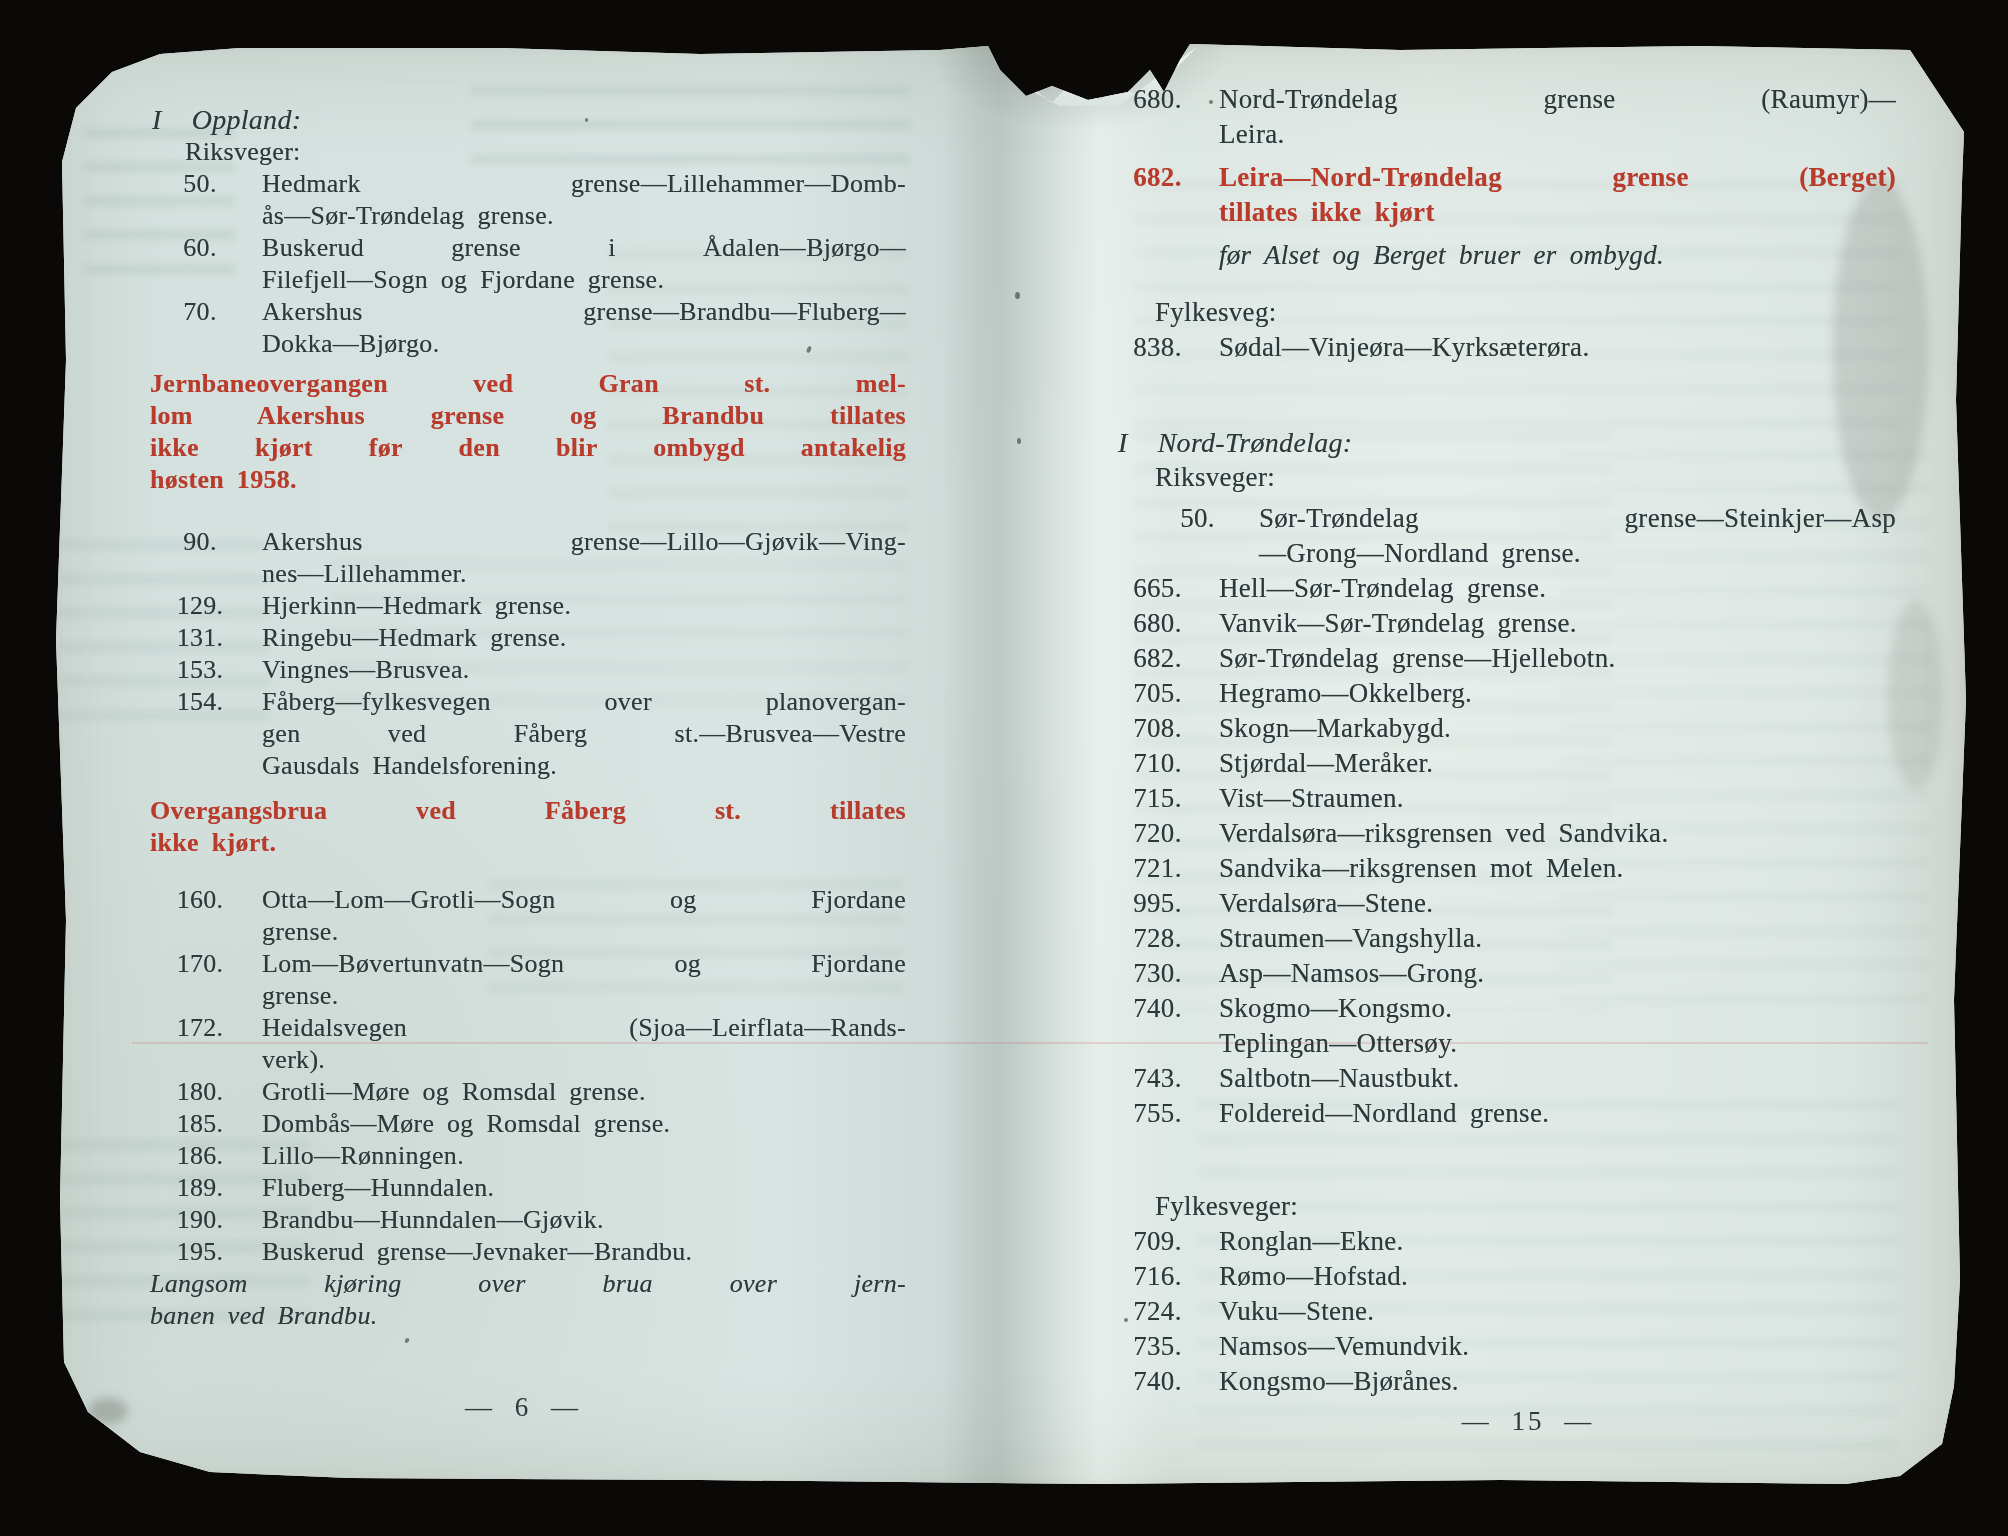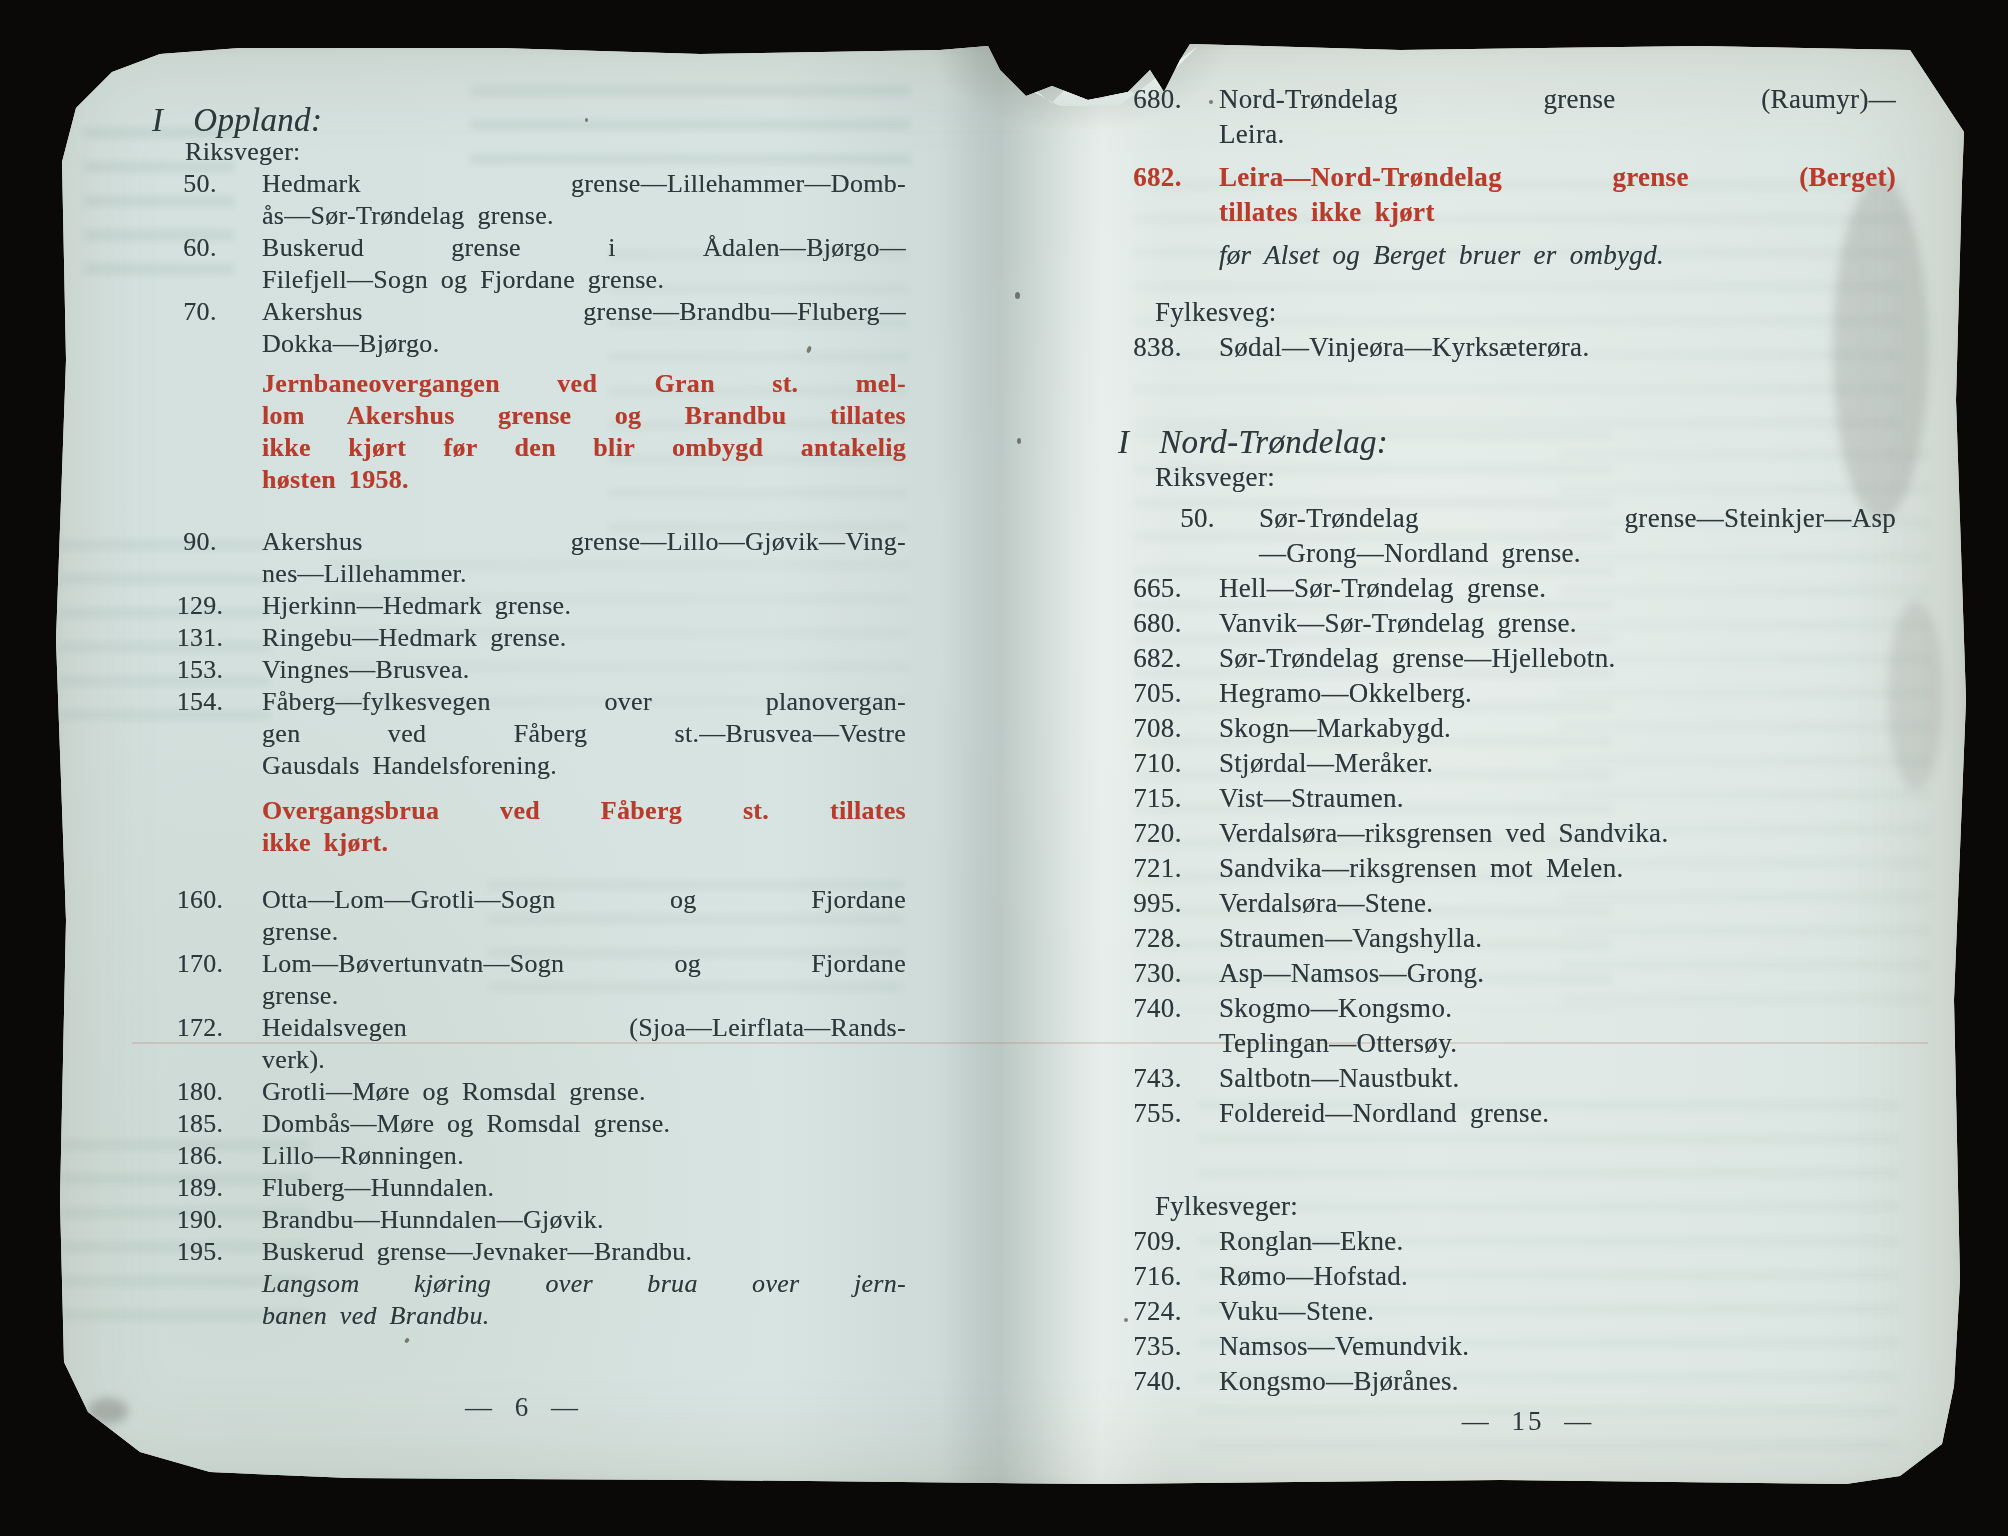--- a/index.html
+++ b/index.html
@@ -32,35 +32,35 @@
   .ghost{position:absolute;filter:blur(3px);
     background:repeating-linear-gradient(180deg, rgba(104,138,126,.14) 0 10px, rgba(104,138,126,0) 10px 34px);}
   .scanline{position:absolute;left:84px;top:1002px;width:1796px;height:2px;background:rgba(197,106,94,.22);filter:blur(.6px);}
   .speck{position:absolute;border-radius:50%;background:rgba(58,54,44,.6);}
   .smudge{position:absolute;border-radius:50%;filter:blur(5px);}
   
   .col{position:absolute;color:#2d383b;word-spacing:6px;letter-spacing:.3px;
        text-shadow:0 0 .5px rgba(45,56,59,.5);}
   .col-left{left:102px;top:64px;width:756px;font-size:26px;line-height:32px;}
   .col-right{left:1062px;top:42px;width:786px;font-size:27px;line-height:35px;}
-  .bhead{font-style:italic;font-size:33px;}
+  .bhead{font-style:italic;font-size:28px;}
   .col-left .bhead{margin-left:2px;}
   .col-right .bhead{margin-left:8px;}
   .bhead .hp{margin-right:30px;}
   .col-left .blabel{margin-left:35px;}
   .col-right .blabel{margin-left:45px;}
   .bitem{display:flex;}
   .num{flex:0 0 auto;text-align:center;}
   .col-left .num{width:100px;}
   .col-right .num{width:95px;}
   .txt{flex:1;}
   .col-left .txt{margin-left:12px;}
   .col-right .txt{margin-left:14px;}
   .ln.fill{text-align:justify;text-align-last:justify;}
-  .col-left .bnote{margin-left:112px;}
+  .col-left .bnote{}
   .col-right .bnote{margin-left:109px;}
   .red .ln,.red .num,.bnote.red .ln{color:#b93b2c;font-weight:700;text-shadow:0 0 .5px rgba(185,59,44,.45);}
   .bnote.it .ln{font-style:italic;}
   .pagenum{position:absolute;font-size:27px;color:#2d383b;letter-spacing:3px;word-spacing:10px;text-align:center;width:180px;}
   .pagenum-left{left:385px;top:1352px;}
   .pagenum-right{left:1390px;top:1366px;}
 </style>
 </head>
 <body>
 

